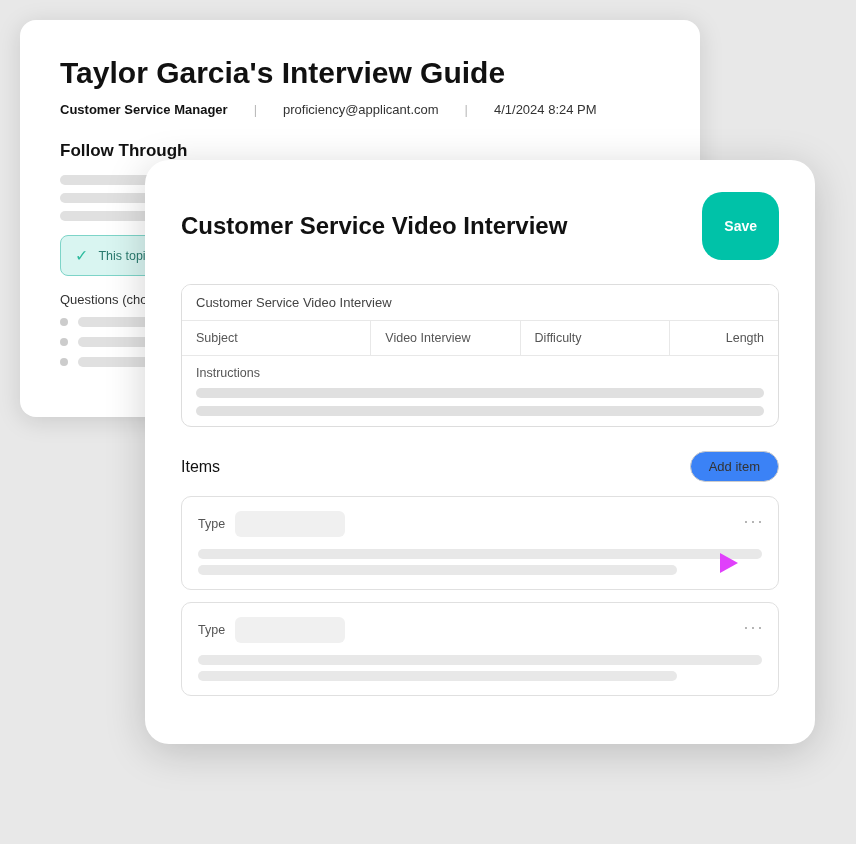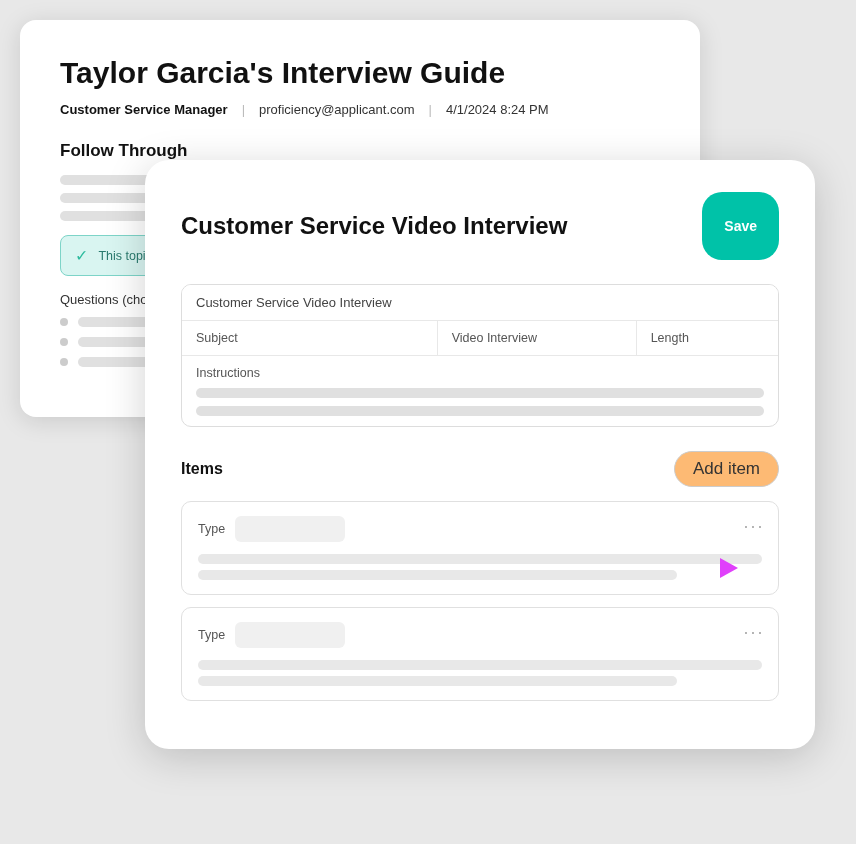--- a/index.html
+++ b/index.html
@@ -29,21 +29,21 @@
     .card-back .guide-title {
       font-size: 30px;
       font-weight: 800;
       color: #111;
       margin-bottom: 12px;
     }
 
     .card-back .meta-row {
       display: flex;
       align-items: center;
-      gap: 0;
+      gap: 12px;
       font-size: 13px;
       color: #333;
       margin-bottom: 24px;
     }
 
     .card-back .meta-role {
       font-weight: 700;
       color: #111;
     }
 
@@ -182,20 +182,21 @@
     .form-field {
       padding: 10px 14px;
       font-size: 12.5px;
       color: #555;
       border-right: 1.5px solid #e8e8e8;
       flex: 1;
     }
 
     .form-field:last-child {
       border-right: none;
+      text-align: right;
     }
 
     .form-field.subject { flex: 2; }
     .form-field.video { flex: 1.5; }
     .form-field.difficulty { flex: 1.5; }
     .form-field.length { flex: 1; }
 
     .form-instructions {
       padding: 10px 14px;
     }
@@ -209,30 +210,30 @@
     
     .items-header {
       display: flex;
       align-items: center;
       justify-content: space-between;
       margin-bottom: 14px;
     }
 
     .items-title {
       font-size: 16px;
-      font-weight: 700;
+      font-weight: 400;
       color: #111;
     }
 
     .add-item-btn {
-      background: #fdba74;
+      background: #3b82f6;
       border: 1.5px solid #ccc;
       border-radius: 20px;
       padding: 7px 18px;
-      font-size: 17px;
+      font-size: 13px;
       color: #333;
       cursor: pointer;
     }
 
     .item-card {
       border: 1.5px solid #e0e0e0;
       border-radius: 10px;
       padding: 14px 16px;
       margin-bottom: 12px;
       position: relative;
@@ -339,20 +340,23 @@
   </div>
 
   <div class="form-card">
     <div class="form-card-header">Customer Service Video Interview</div>
     <div class="form-card-fields">
       <div class="form-field subject">
         <span>Subject</span>
       </div>
       <div class="form-field video">
         <span>Video Interview</span>
+      </div>
+      <div class="form-field difficulty">
+        <span>Difficulty</span>
       </div>
       <div class="form-field length">
         <span>Length</span>
       </div>
     </div>
     <div class="form-instructions">
       <div class="form-instructions-label">Instructions</div>
       <div class="skeleton-line full"></div>
       <div class="skeleton-line w85" style="margin-bottom:0;"></div>
     </div>

